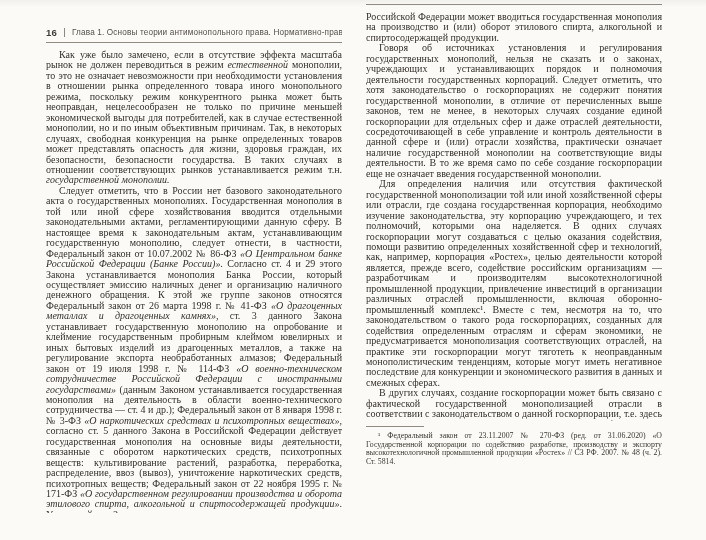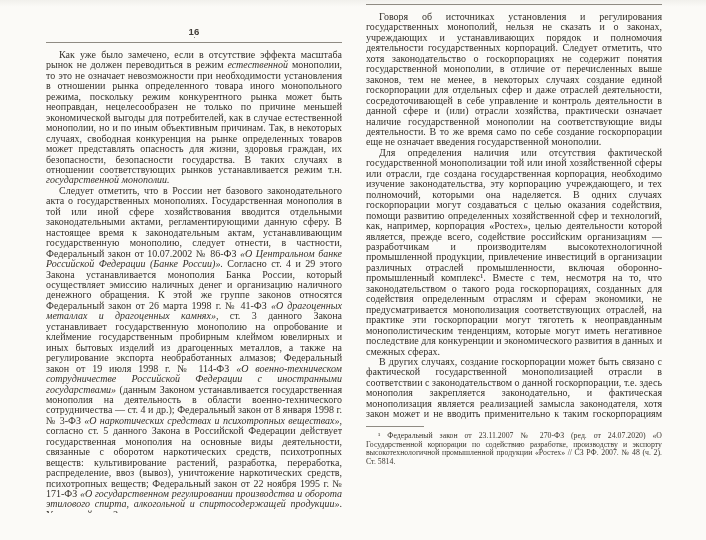--- a/index.html
+++ b/index.html
@@ -28,21 +28,20 @@
   .running-head {
     display: flex;
     align-items: center;
     margin-top: 26px;
     height: 12px;
     font-family: "Liberation Sans", sans-serif;
     font-size: 8.2px;
     color: #55514b;
     letter-spacing: 0.15px;
     white-space: nowrap;
-    flex-direction: column;
   }
   .running-head.right { justify-content: flex-end; }
   .page-num {
     font-weight: bold;
     font-size: 9.6px;
     color: #413d38;
   }
   .head-sep {
     width: 1px;
     height: 9px;
@@ -104,21 +103,22 @@
     <div class="head-rule"></div>
     <div class="page-body">
       <p class="para indent"><span>Как уже было замечено, если в отсутствие эффекта масштаба рынок не должен переводиться в режим </span><i>естественной</i><span> монополии, то это не означает невозможности при необходимости установления в отношении рынка определенного товара иного монопольного режима, поскольку режим конкурентного рынка может быть неоправдан, нецелесообразен не только по причине меньшей экономической выгоды для потребителей, как в случае естественной монополии, но и по иным объективным причинам. Так, в некоторых случаях, свободная конкуренция на рынке определенных товаров может представлять опасность для жизни, здоровья граждан, их безопасности, безопасности государства. В таких случаях в отношении соответствующих рынков устанавливается режим т.н. </span><i>государственной монополии.</i></p>
       <p class="para indent"><span>Следует отметить, что в России нет базового законодательного акта о государственных монополиях. Государственная монополия в той или иной сфере хозяйствования вводится отдельными законодательными актами, регламентирующими данную сферу. В настоящее время к законодательным актам, устанавливающим государственную монополию, следует отнести, в частности, Федеральный закон от 10.07.2002 № 86-ФЗ </span><i>«О Центральном банке Российской Федерации (Банке России)».</i><span> Согласно ст. 4 и 29 этого Закона устанавливается монополия Банка России, который осуществляет эмиссию наличных денег и организацию наличного денежного обращения. К этой же группе законов относятся Федеральный закон от 26 марта 1998 г. № 41-ФЗ </span><i>«О драгоценных металлах и драгоценных камнях»</i><span>, ст. 3 данного Закона устанавливает государственную монополию на опробование и клеймение государственным пробирным клеймом ювелирных и иных бытовых изделий из драгоценных металлов, а также на регулирование экспорта необработанных алмазов; Федеральный закон от 19 июля 1998 г. № 114-ФЗ </span><i>«О военно-техническом сотрудничестве Российской Федерации с иностранными государствами»</i><span> (данным Законом устанавливается государственная монополия на деятельность в области военно-технического сотрудничества — ст. 4 и др.); Федеральный закон от 8 января 1998 г. № 3-ФЗ </span><i>«О наркотических средствах и психотропных веществах»</i><span>, согласно ст. 5 данного Закона в Российской Федерации действует государственная монополия на основные виды деятельности, связанные с оборотом наркотических средств, психотропных веществ: культивирование растений, разработка, переработка, распределение, ввоз (вывоз), уничтожение наркотических средств, психотропных веществ; Федеральный закон от 22 ноября 1995 г. № 171-ФЗ </span><i>«О государственном регулировании производства и оборота этилового спирта, алкогольной и спиртосодержащей продукции»</i><span>. Указанный Закон не устанавливает непосредственно государственную монополию, но указывает возможность и порядок введения государственной монополии в данной области — согласно ст. 4 этого Закона федеральным законом на территории</span></p>
     </div>
   </div>
 
   <div class="page page-right">
     <div class="head-rule"></div>
     <div class="page-body">
+      <p class="para"><span>Российской Федерации может вводиться государственная монополия на производство и (или) оборот этилового спирта, алкогольной и спиртосодержащей продукции.</span></p>
       <p class="para indent"><span>Говоря об источниках установления и регулирования государственных монополий, нельзя не сказать и о законах, учреждающих и устанавливающих порядок и полномочия деятельности государственных корпораций. Следует отметить, что хотя законодательство о госкорпорациях не содержит понятия государственной монополии, в отличие от перечисленных выше законов, тем не менее, в некоторых случаях создание единой госкорпорации для отдельных сфер и даже отраслей деятельности, сосредоточивающей в себе управление и контроль деятельности в данной сфере и (или) отрасли хозяйства, практически означает наличие государственной монополии на соответствующие виды деятельности. В то же время само по себе создание госкорпорации еще не означает введения государственной монополии.</span></p>
       <p class="para indent"><span>Для определения наличия или отсутствия фактической государственной монополизации той или иной хозяйственной сферы или отрасли, где создана государственная корпорация, необходимо изучение законодательства, эту корпорацию учреждающего, и тех полномочий, которыми она наделяется. В одних случаях госкорпорации могут создаваться с целью оказания содействия, помощи развитию определенных хозяйственной сфер и технологий, как, например, корпорация «Ростех», целью деятельности которой является, прежде всего, содействие российским организациям — разработчикам и производителям высокотехнологичной промышленной продукции, привлечение инвестиций в организации различных отраслей промышленности, включая оборонно-промышленный комплекс¹. Вместе с тем, несмотря на то, что законодательством о такого рода госкорпорациях, созданных для содействия определенным отраслям и сферам экономики, не предусматривается монополизация соответствующих отраслей, на практике эти госкорпорации могут тяготеть к неоправданным монополистическим тенденциям, которые могут иметь негативное последствие для конкуренции и экономического развития в данных и смежных сферах.</span></p>
       <p class="para indent"><span>В других случаях, создание госкорпорации может быть связано с фактической государственной монополизацией отрасли в соответствии с законодательством о данной госкорпорации, т.е. здесь монополия закрепляется законодательно, и фактическая монополизация является реализацией замысла законодателя, хотя закон может и не вводить применительно к таким госкорпорациям понятия государ-</span></p>
     </div>
     <div class="footnote-rule"></div>
-    <p class="footnote">¹ Федеральный закон от 23.11.2007 № 270-ФЗ (ред. от 24.07.2020) «О Государственной корпорации по содействию разработке, производству и экспорту высокотехнологичной промышленной продукции «Ростех» // СЗ РФ. 2007. № 48 (ч. 2). Ст. 5814.</p>
+    <p class="footnote">¹ Федеральный закон от 23.11.2007 № 270-ФЗ (ред. от 31.06.2020) «О Государственной корпорации по содействию разработке, производству и экспорту высокотехнологичной промышленной продукции «Ростех» // СЗ РФ. 2007. № 48 (ч. 2). Ст. 5814.</p>
   </div>
 
 </div>
 
 </body></html>

